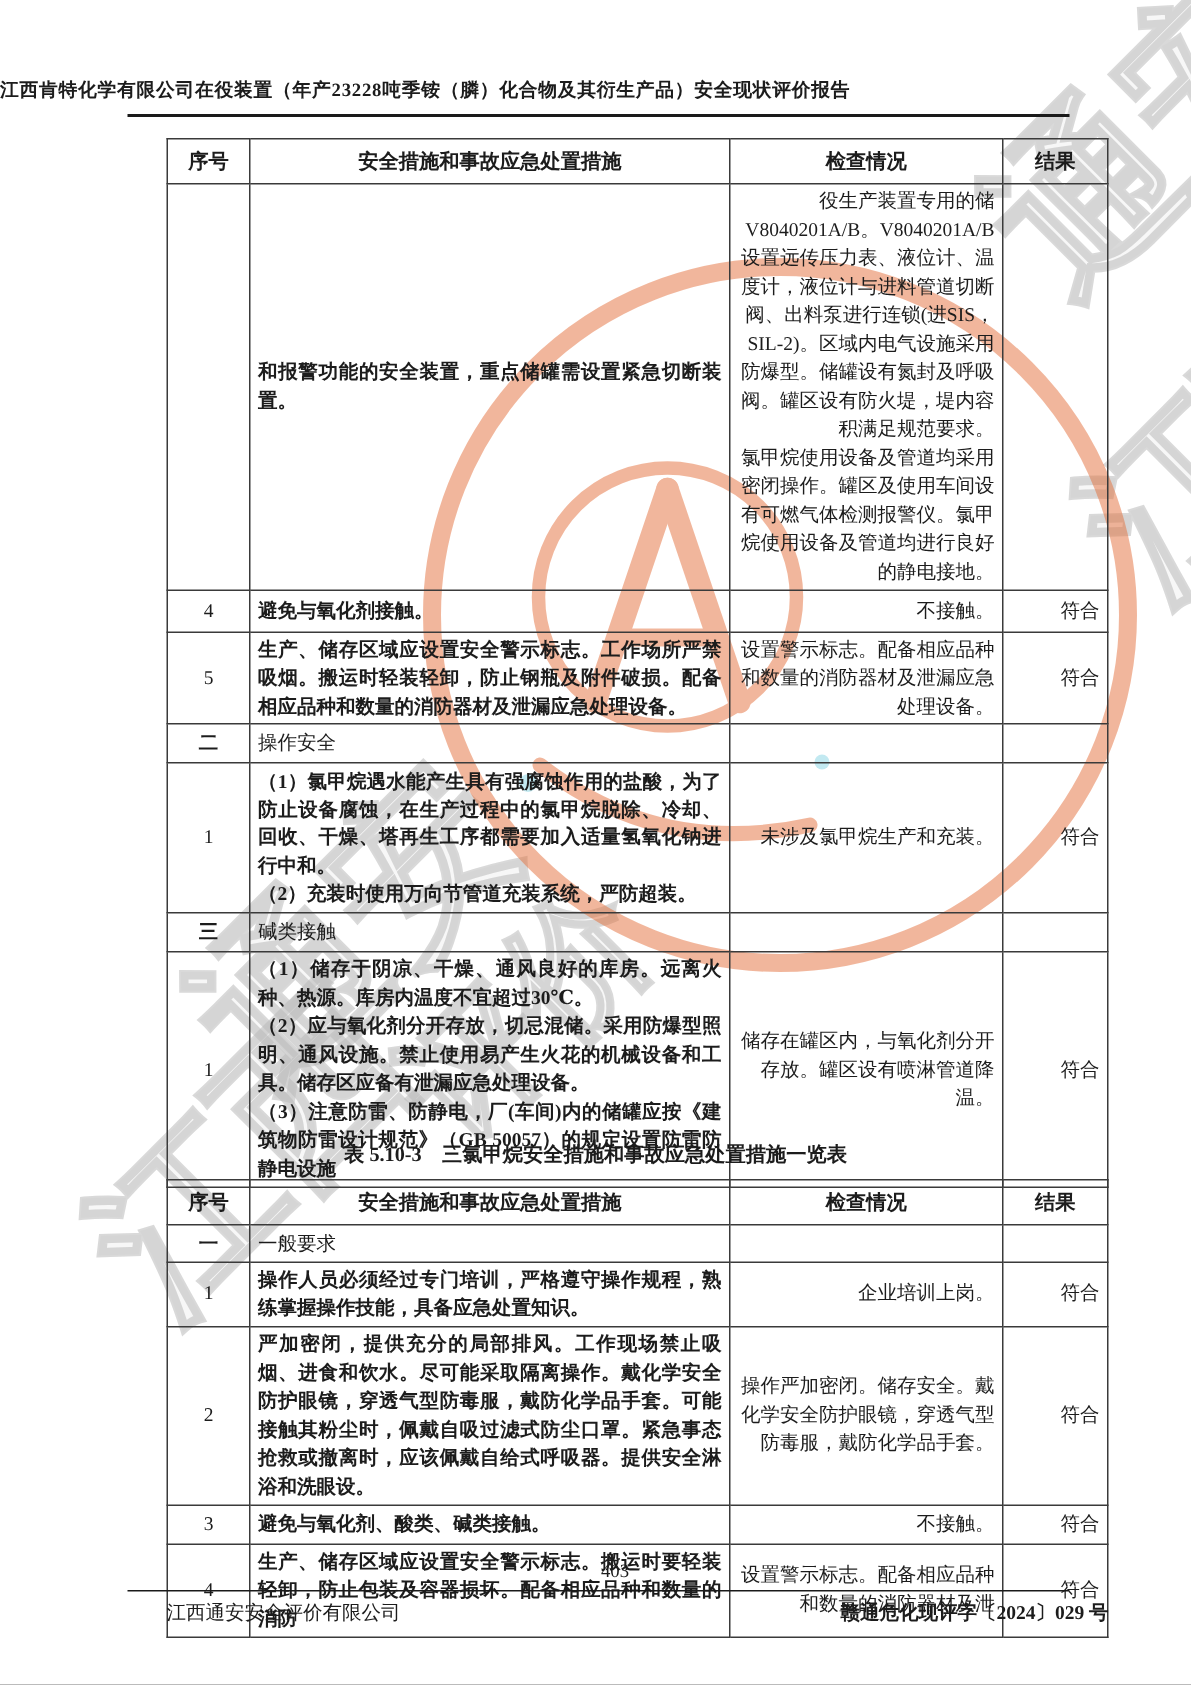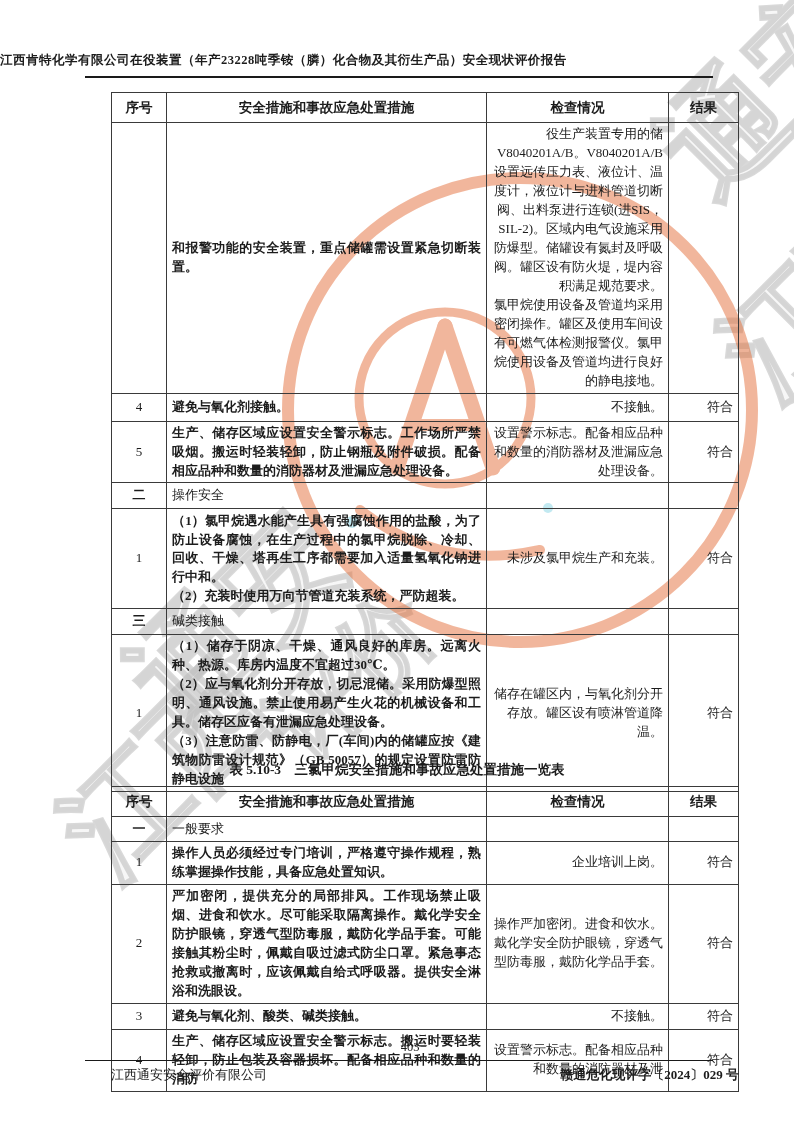--- a/index.html
+++ b/index.html
@@ -189,21 +189,21 @@
           </tr>
           <tr style="height: 41px;">
             <td class="no">1</td>
             <td class="measure">操作人员必须经过专门培训，严格遵守操作规程，熟练掌握操作技能，具备应急处置知识。</td>
             <td class="check">企业培训上岗。</td>
             <td class="result">符合</td>
           </tr>
           <tr style="height: 95px;">
             <td class="no">2</td>
             <td class="measure">严加密闭，提供充分的局部排风。工作现场禁止吸烟、进食和饮水。尽可能采取隔离操作。戴化学安全防护眼镜，穿透气型防毒服，戴防化学品手套。可能接触其粉尘时，佩戴自吸过滤式防尘口罩。紧急事态抢救或撤离时，应该佩戴自给式呼吸器。提供安全淋浴和洗眼设。</td>
-            <td class="check">操作严加密闭。进食和饮水。戴化学安全防护眼镜，穿透气型防毒服，戴防化学品手套。</td>
+            <td class="check">操作严加密闭。储存安全。戴化学安全防护眼镜，穿透气型防毒服，戴防化学品手套。</td>
             <td class="result">符合</td>
           </tr>
           <tr style="height: 26px;">
             <td class="no">3</td>
             <td class="measure">避免与氧化剂、酸类、碱类接触。</td>
             <td class="check">不接触。</td>
             <td class="result">符合</td>
           </tr>
           <tr style="height: 44px;">
             <td class="no">4</td>

